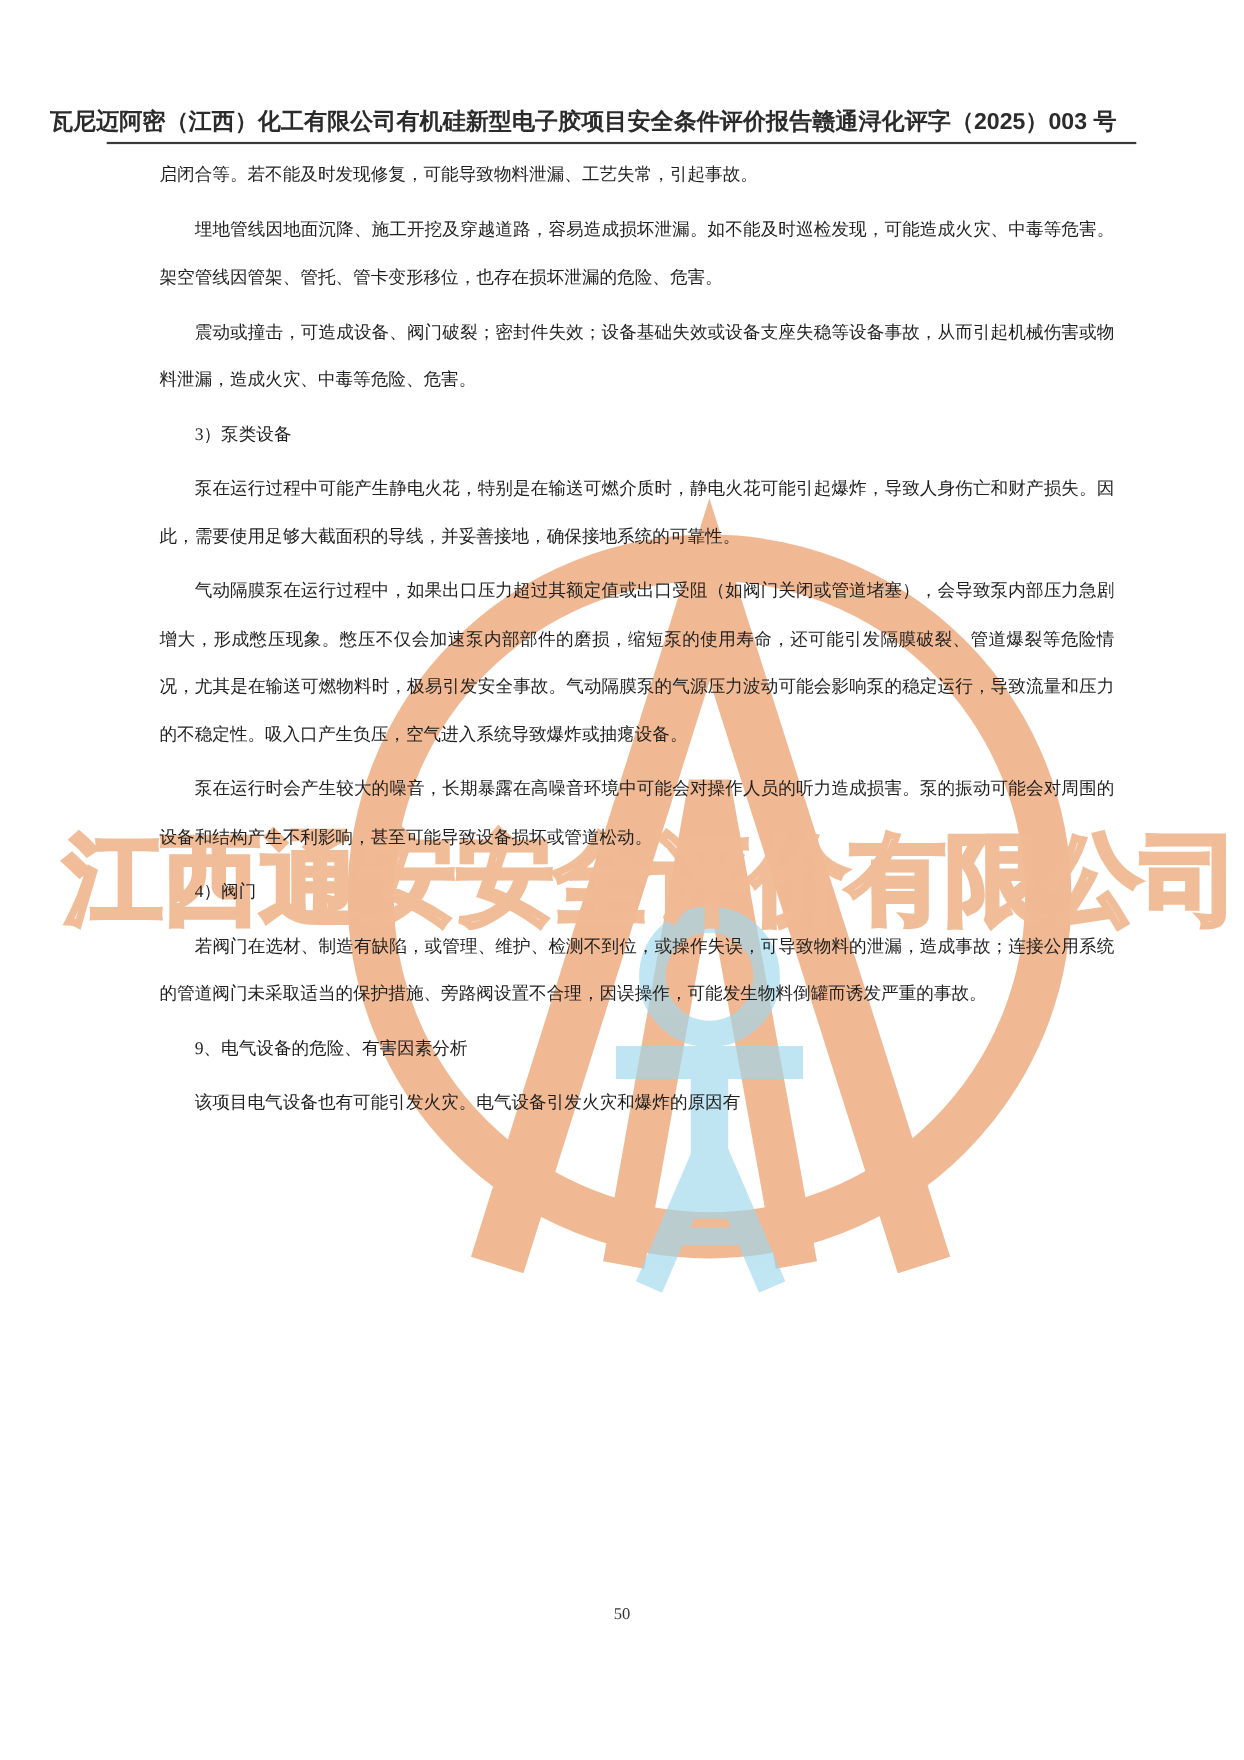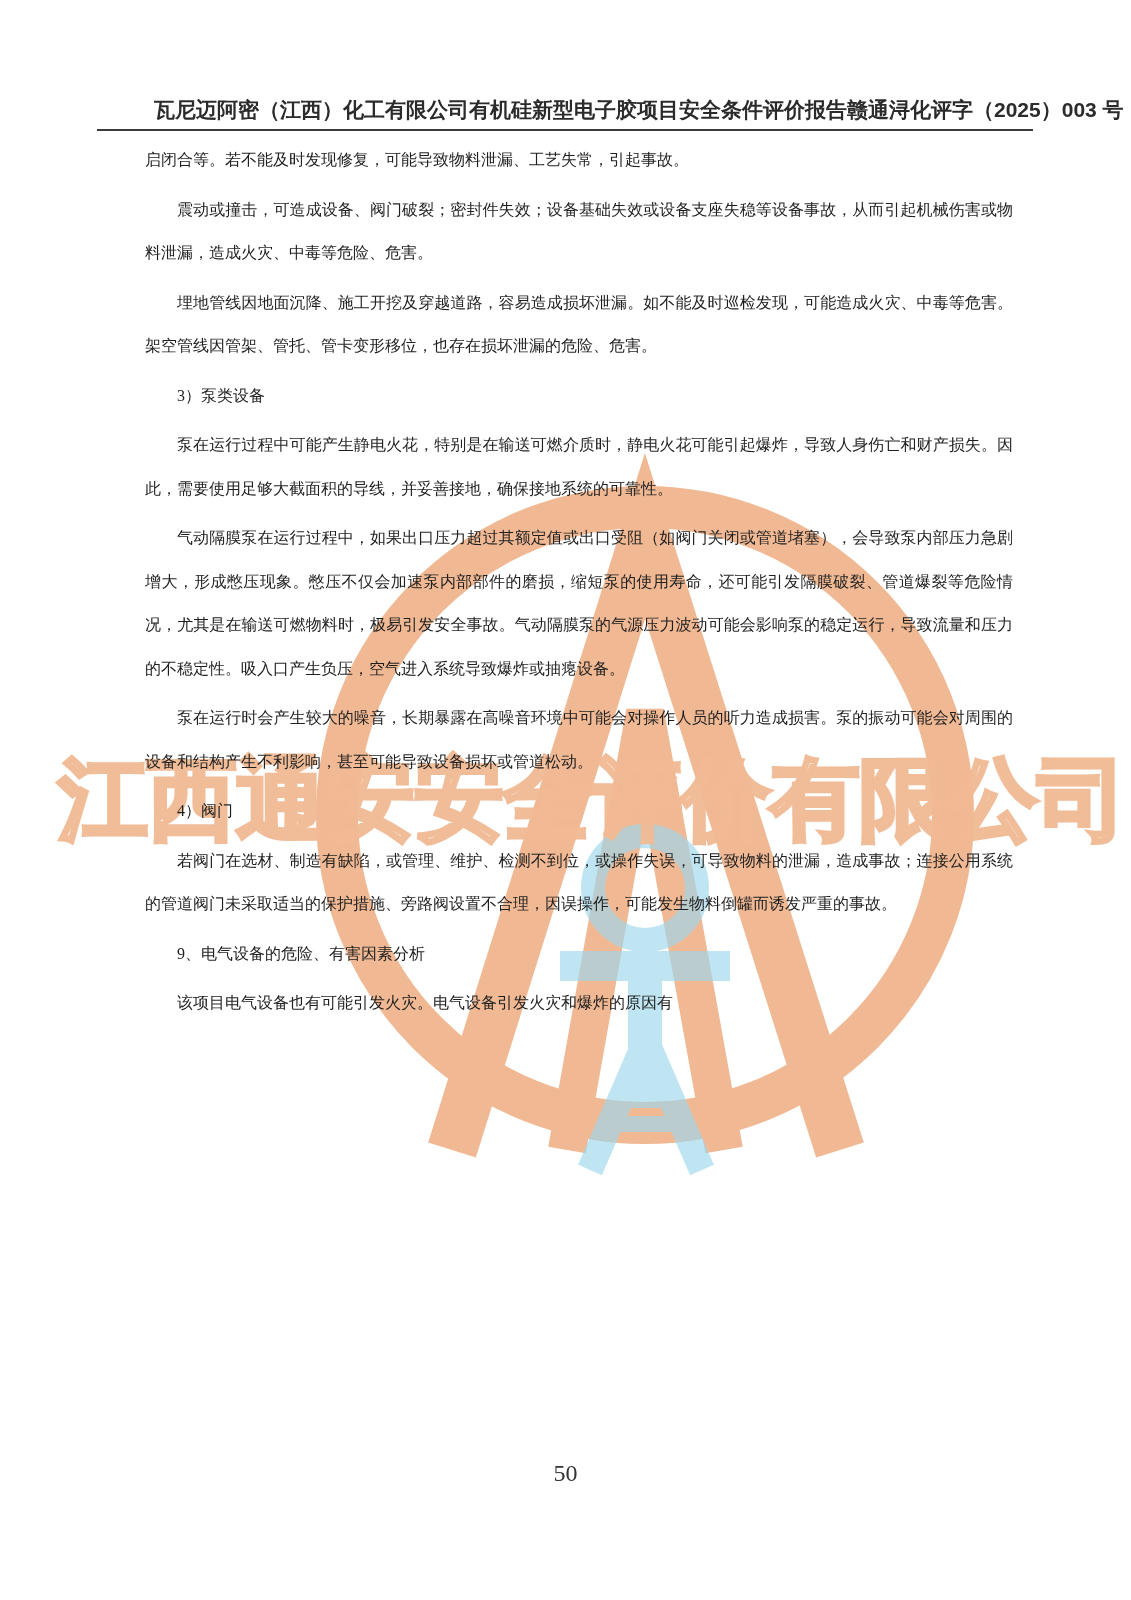--- a/index.html
+++ b/index.html
@@ -7,21 +7,21 @@
     position:relative;
     width:1131px;height:1600px;
     margin:0 auto;
     background:#ffffff;
     overflow:hidden;
     font-family:"Liberation Serif","DejaVu Serif",serif;
   }
   
   .header{
     position:absolute;top:96px;left:97px;right:98px;
-    display:flex;justify-content:flex-start;align-items:flex-end;
+    display:flex;justify-content:flex-end;align-items:flex-end;
     border-bottom:2.5px solid #3a3a3a;
     padding-bottom:5px;
     font-family:"Liberation Sans","DejaVu Sans",sans-serif;
     font-weight:bold;
     font-size:21px;
     color:#2b2b2b;
     white-space:nowrap;
     z-index:2;
   }
   .header .left{padding-left:57px;}
@@ -56,21 +56,21 @@
     text-align:justify;
     word-break:break-all;
   }
   .body-text p{margin:0 0 6px 0;}
   .body-text p.indent{text-indent:2em;}
   
   .page-number{
     position:absolute;
     top:1460px;left:0;width:1131px;
     text-align:center;
-    font-size:24px;
+    font-size:15px;
     color:#333333;
     z-index:1;
   }
 </style>
 </head>
 <body>
 
 <div class="page">
 
   <div class="watermark-layer">
@@ -94,22 +94,22 @@
   </div>
 
   <div class="header">
     <span class="left">瓦尼迈阿密（江西）化工有限公司有机硅新型电子胶项目安全条件评价报告</span>
     <span class="right">赣通浔化评字（2025）003 号</span>
   </div>
 
   <div class="body-text">
 
   <p class="para">启闭合等。若不能及时发现修复，可能导致物料泄漏、工艺失常，引起事故。</p>
+      <p class="para indent">埋地管线因地面沉降、施工开挖及穿越道路，容易造成损坏泄漏。如不能及时巡检发现，可能造成火灾、中毒等危害。架空管线因管架、管托、管卡变形移位，也存在损坏泄漏的危险、危害。</p>
       <p class="para indent">震动或撞击，可造成设备、阀门破裂；密封件失效；设备基础失效或设备支座失稳等设备事故，从而引起机械伤害或物料泄漏，造成火灾、中毒等危险、危害。</p>
-      <p class="para indent">埋地管线因地面沉降、施工开挖及穿越道路，容易造成损坏泄漏。如不能及时巡检发现，可能造成火灾、中毒等危害。架空管线因管架、管托、管卡变形移位，也存在损坏泄漏的危险、危害。</p>
       <p class="para indent">3）泵类设备</p>
       <p class="para indent">泵在运行过程中可能产生静电火花，特别是在输送可燃介质时，静电火花可能引起爆炸，导致人身伤亡和财产损失。因此，需要使用足够大截面积的导线，并妥善接地，确保接地系统的可靠性。</p>
       <p class="para indent">气动隔膜泵在运行过程中，如果出口压力超过其额定值或出口受阻（如阀门关闭或管道堵塞），会导致泵内部压力急剧增大，形成憋压现象。憋压不仅会加速泵内部部件的磨损，缩短泵的使用寿命，还可能引发隔膜破裂、管道爆裂等危险情况，尤其是在输送可燃物料时，极易引发安全事故。气动隔膜泵的气源压力波动可能会影响泵的稳定运行，导致流量和压力的不稳定性。吸入口产生负压，空气进入系统导致爆炸或抽瘪设备。</p>
       <p class="para indent">泵在运行时会产生较大的噪音，长期暴露在高噪音环境中可能会对操作人员的听力造成损害。泵的振动可能会对周围的设备和结构产生不利影响，甚至可能导致设备损坏或管道松动。</p>
       <p class="para indent">4）阀门</p>
       <p class="para indent">若阀门在选材、制造有缺陷，或管理、维护、检测不到位，或操作失误，可导致物料的泄漏，造成事故；连接公用系统的管道阀门未采取适当的保护措施、旁路阀设置不合理，因误操作，可能发生物料倒罐而诱发严重的事故。</p>
       <p class="para indent">9、电气设备的危险、有害因素分析</p>
       <p class="para indent">该项目电气设备也有可能引发火灾。电气设备引发火灾和爆炸的原因有</p>
     </div>
 

